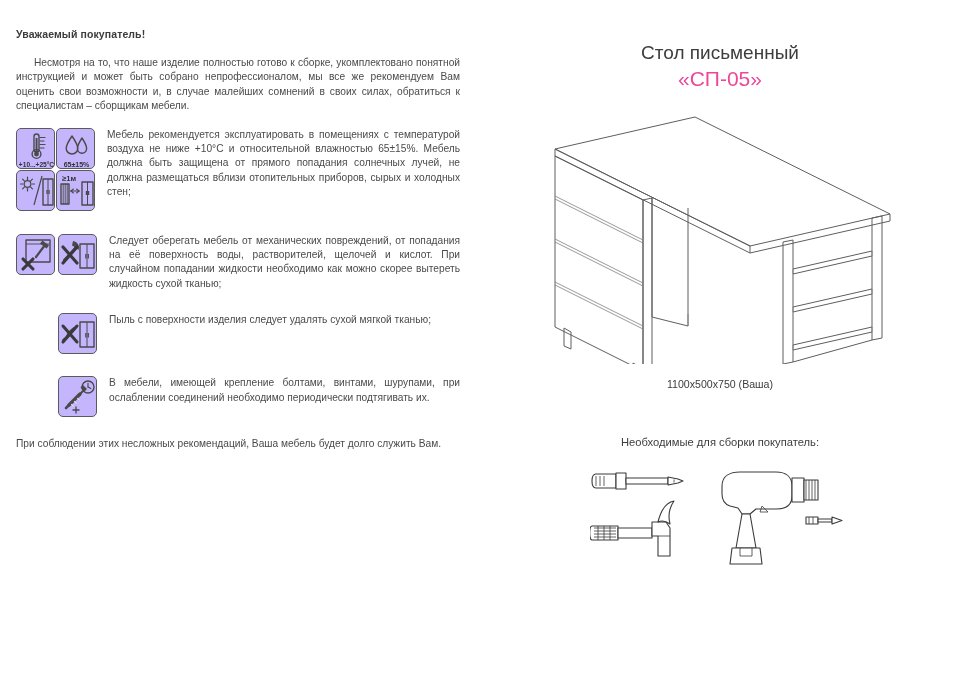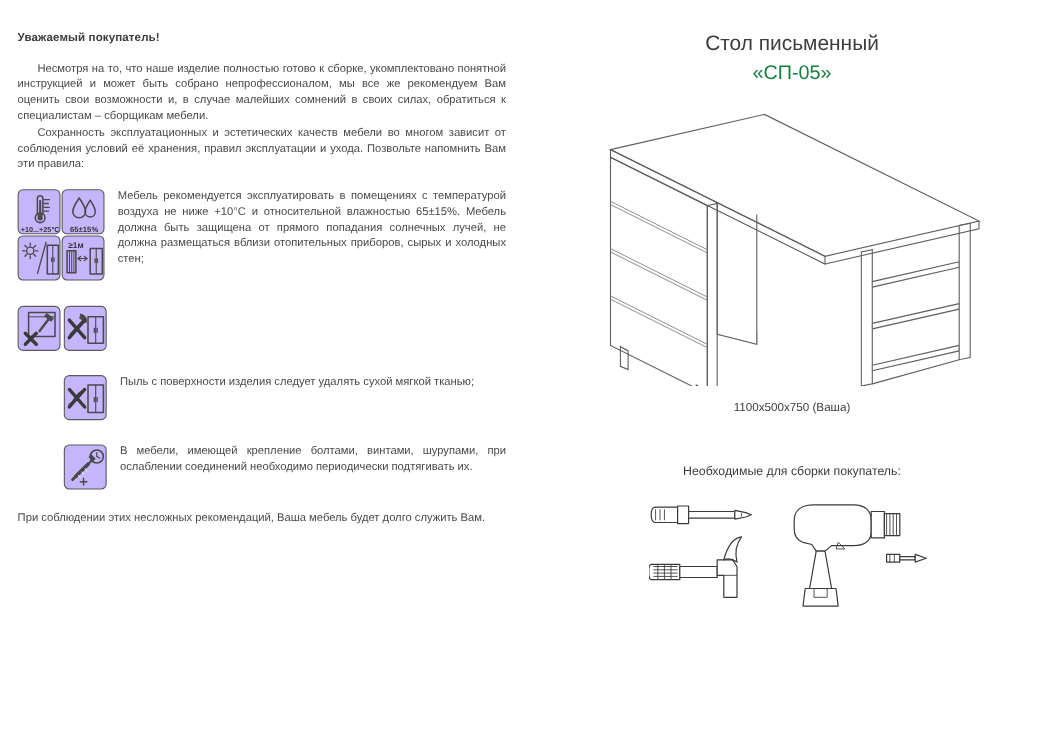--- a/index.html
+++ b/index.html
@@ -95,35 +95,35 @@
     line-height: 14.4px;
     color: #4a4a4a;
   }
 
   
   .col-right {
     position: relative;
     width: 480px;
     height: 656px;
     box-sizing: border-box;
-    padding-top: 27px;
+    padding-top: 40px;
     text-align: center;
   }
 
   .title-main {
     font-size: 19px;
     line-height: 26px;
     color: #3d3d3d;
     font-weight: normal;
     margin: 0;
   }
   .title-model {
-    font-size: 18px;
+    font-size: 21px;
     line-height: 26px;
-    color: #15803d;
+    color: #ec4899;
     margin: 0;
   }
   .subtitle {
     font-size: 12.5px;
     color: #3d3d3d;
     margin: 22px 0 0 0;
   }
 
   .desk-wrap {
     margin-top: 22px;
@@ -158,21 +158,20 @@
 <body>
 
 <div class="page">
 
   <div class="col-left">
 
     <div class="greeting">Уважаемый покупатель!</div>
 
     <div class="intro" style="margin-bottom:14px;">
       <p>Несмотря на то, что наше изделие полностью готово к сборке, укомплектовано понятной инструкцией и может быть собрано непрофессионалом, мы все же рекомендуем Вам оценить свои возможности и, в случае малейших сомнений в своих силах, обратиться к специалистам – сборщикам мебели.</p>
-      <p style="margin-top:1px;">Сохранность эксплуатационных и эстетических качеств мебели во многом зависит от соблюдения условий её хранения, правил эксплуатации и ухода. Позвольте напомнить Вам эти правила:</p>
     </div>
 
     <div class="rule-row" style="margin-top:12px;">
       <div class="icons">
         <div class="icon-grid-2x2">
 
           <div class="ibox">
             <svg width="39" height="41" viewBox="0 0 39 41">
               <rect x="17" y="5" width="5" height="18" rx="2.5" class="ico-st" stroke-width="1.2"></rect>
               <circle cx="19.5" cy="25" r="4.4" class="ico-st" stroke-width="1.2"></circle>
@@ -280,20 +279,21 @@
 
               <g stroke="#3a3a3a" stroke-width="3.1" stroke-linecap="round">
                 <line x1="4" y1="12" x2="18" y2="28"></line>
                 <line x1="18" y1="12" x2="4" y2="28"></line>
               </g>
             </svg>
           </div>
 
         </div>
       </div>
+      <div class="rule-text">Следует оберегать мебель от механических повреждений, от попадания на её поверхность воды, растворителей, щелочей и кислот. При случайном попадании жидкости необходимо как можно скорее вытереть жидкость сухой тканью;</div>
     </div>
 
     <div class="rule-row" style="margin-top:22px; padding-left:42px;">
       <div class="icons">
         <div class="ibox">
           <svg width="39" height="41" viewBox="0 0 39 41">
             <rect x="21" y="8" width="14" height="25" class="ico-st" stroke-width="1.1"></rect>
             <line x1="28" y1="8" x2="28" y2="33" stroke="#4a4a4a" stroke-width="1"></line>
             <rect x="26.2" y="19" width="1.3" height="4.5" class="ico-fill"></rect>
             <rect x="28.6" y="19" width="1.3" height="4.5" class="ico-fill"></rect>

